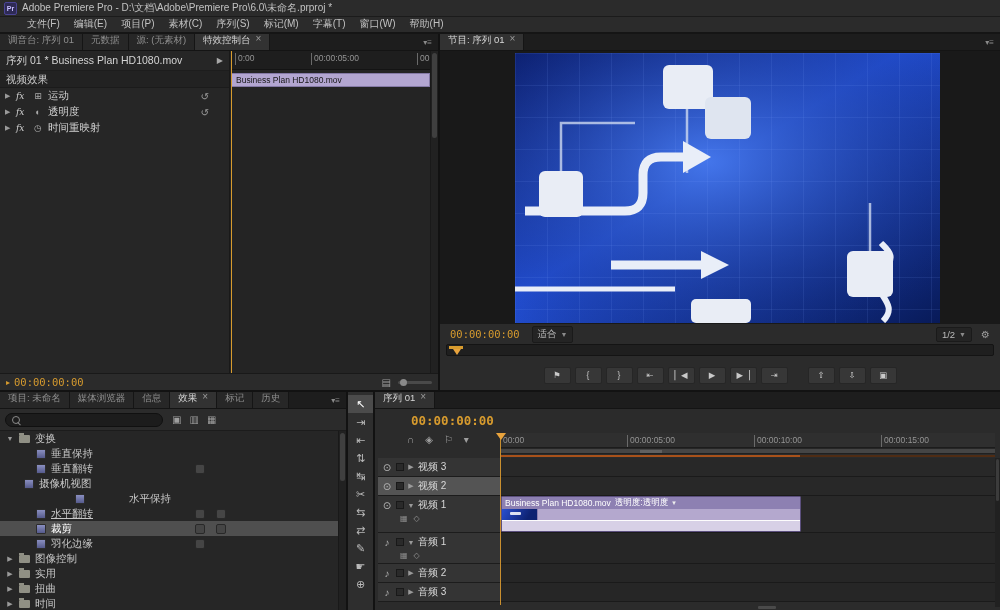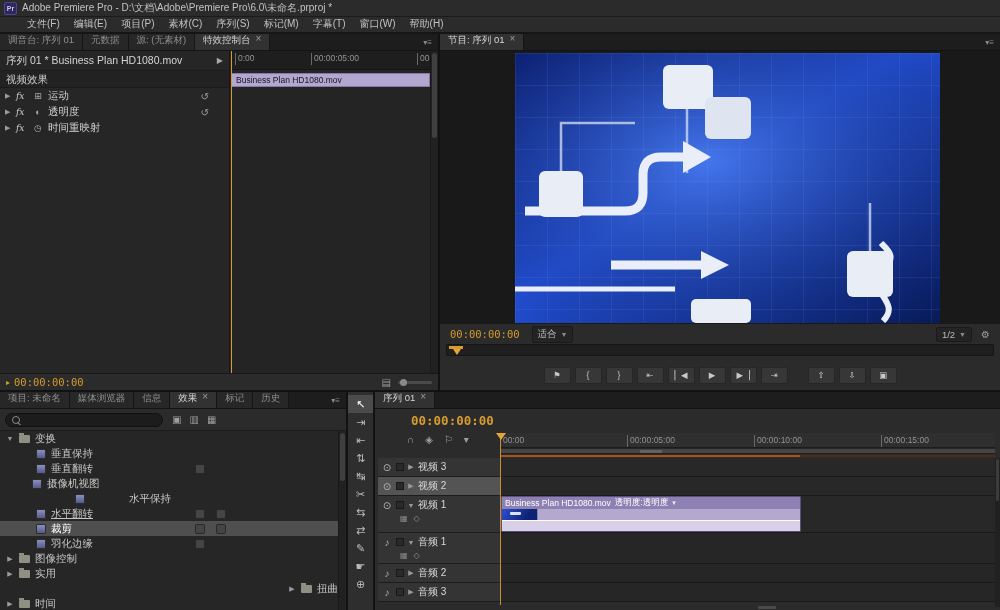--- a/index.html
+++ b/index.html
@@ -410,21 +410,21 @@
     <span class="badges"></span>
   </div>
       <div class="tree-row" style="padding-left: 23px;">
     <span class="tw"></span>
     <span class="row-icon chip"></span>
     <span class="tree-label">垂直翻转</span>
     <span class="badges">
           <span class="badge"></span>
         </span>
   </div>
-      <div class="tree-row" style="padding-left: 19px;">
+      <div class="tree-row" style="padding-left: 11px;">
     <span class="tw"></span>
     <span class="row-icon chip"></span>
     <span class="tree-label">摄像机视图</span>
     <span class="badges"></span>
   </div>
       <div class="tree-row" style="padding-left: 23px; gap: 44px;">
     <span class="tw"></span>
     <span class="row-icon chip"></span>
     <span class="tree-label">水平保持</span>
     <span class="badges"></span>
@@ -460,21 +460,21 @@
     <span class="row-icon folder"></span>
     <span class="tree-label">图像控制</span>
     <span class="badges"></span>
   </div>
       <div class="tree-row" style="padding-left: 6px;">
     <span class="tw">▶</span>
     <span class="row-icon folder"></span>
     <span class="tree-label">实用</span>
     <span class="badges"></span>
   </div>
-      <div class="tree-row" style="padding-left: 6px; justify-content: flex-end;">
+      <div class="tree-row" style="padding-left: 6px;">
     <span class="tw">▶</span>
     <span class="row-icon folder"></span>
     <span class="tree-label">扭曲</span>
     <span class="badges"></span>
   </div>
       <div class="tree-row" style="padding-left: 6px;">
     <span class="tw">▶</span>
     <span class="row-icon folder"></span>
     <span class="tree-label">时间</span>
     <span class="badges"></span>

